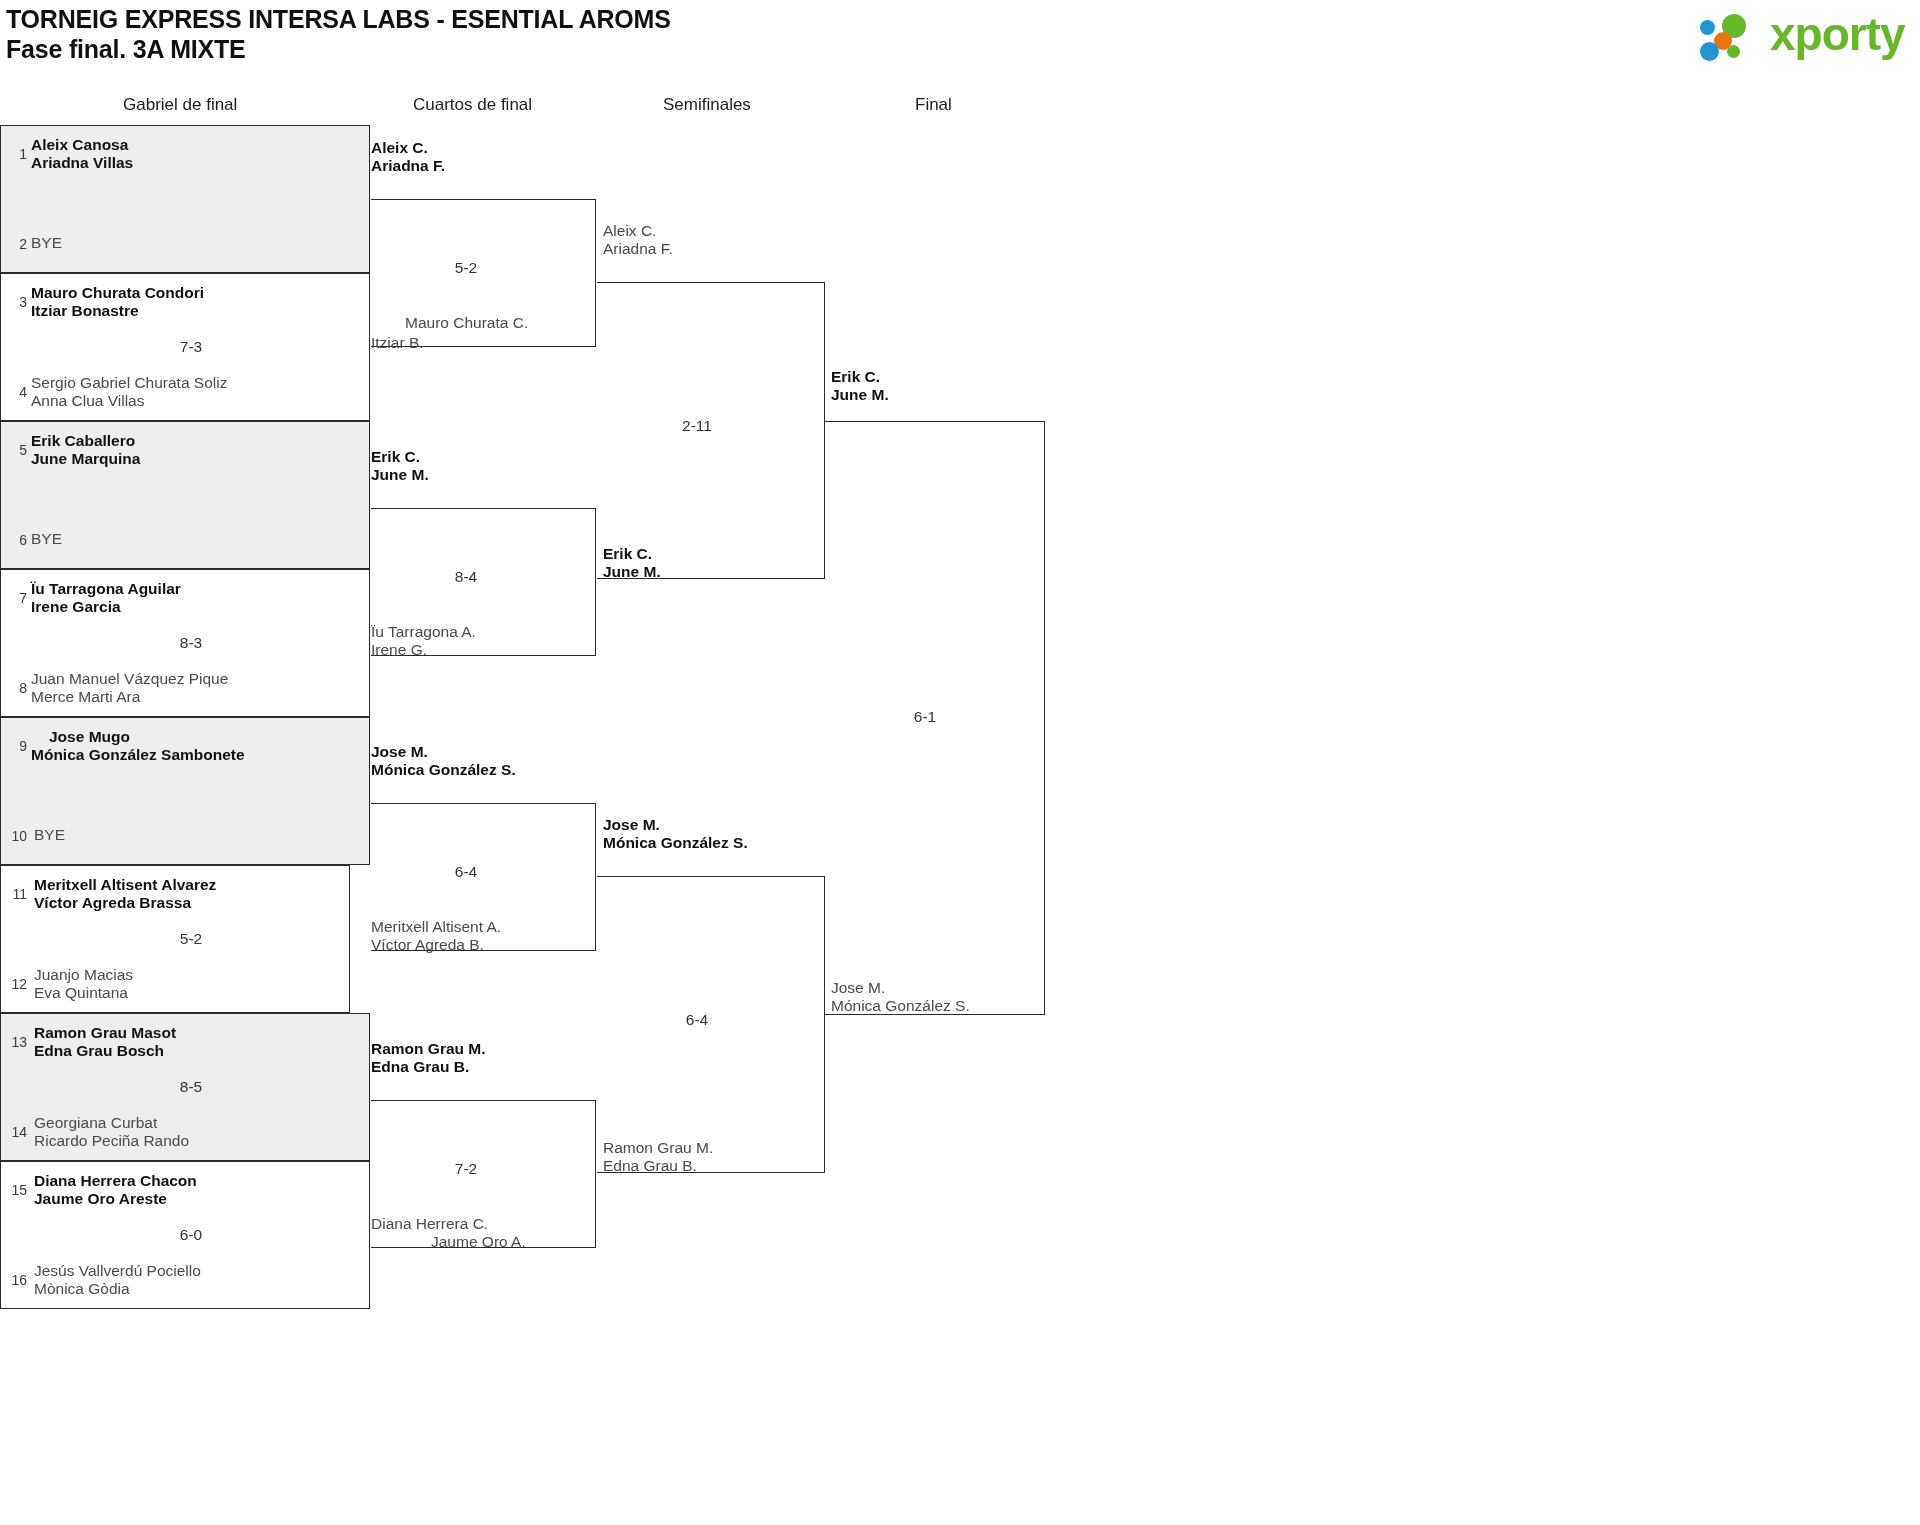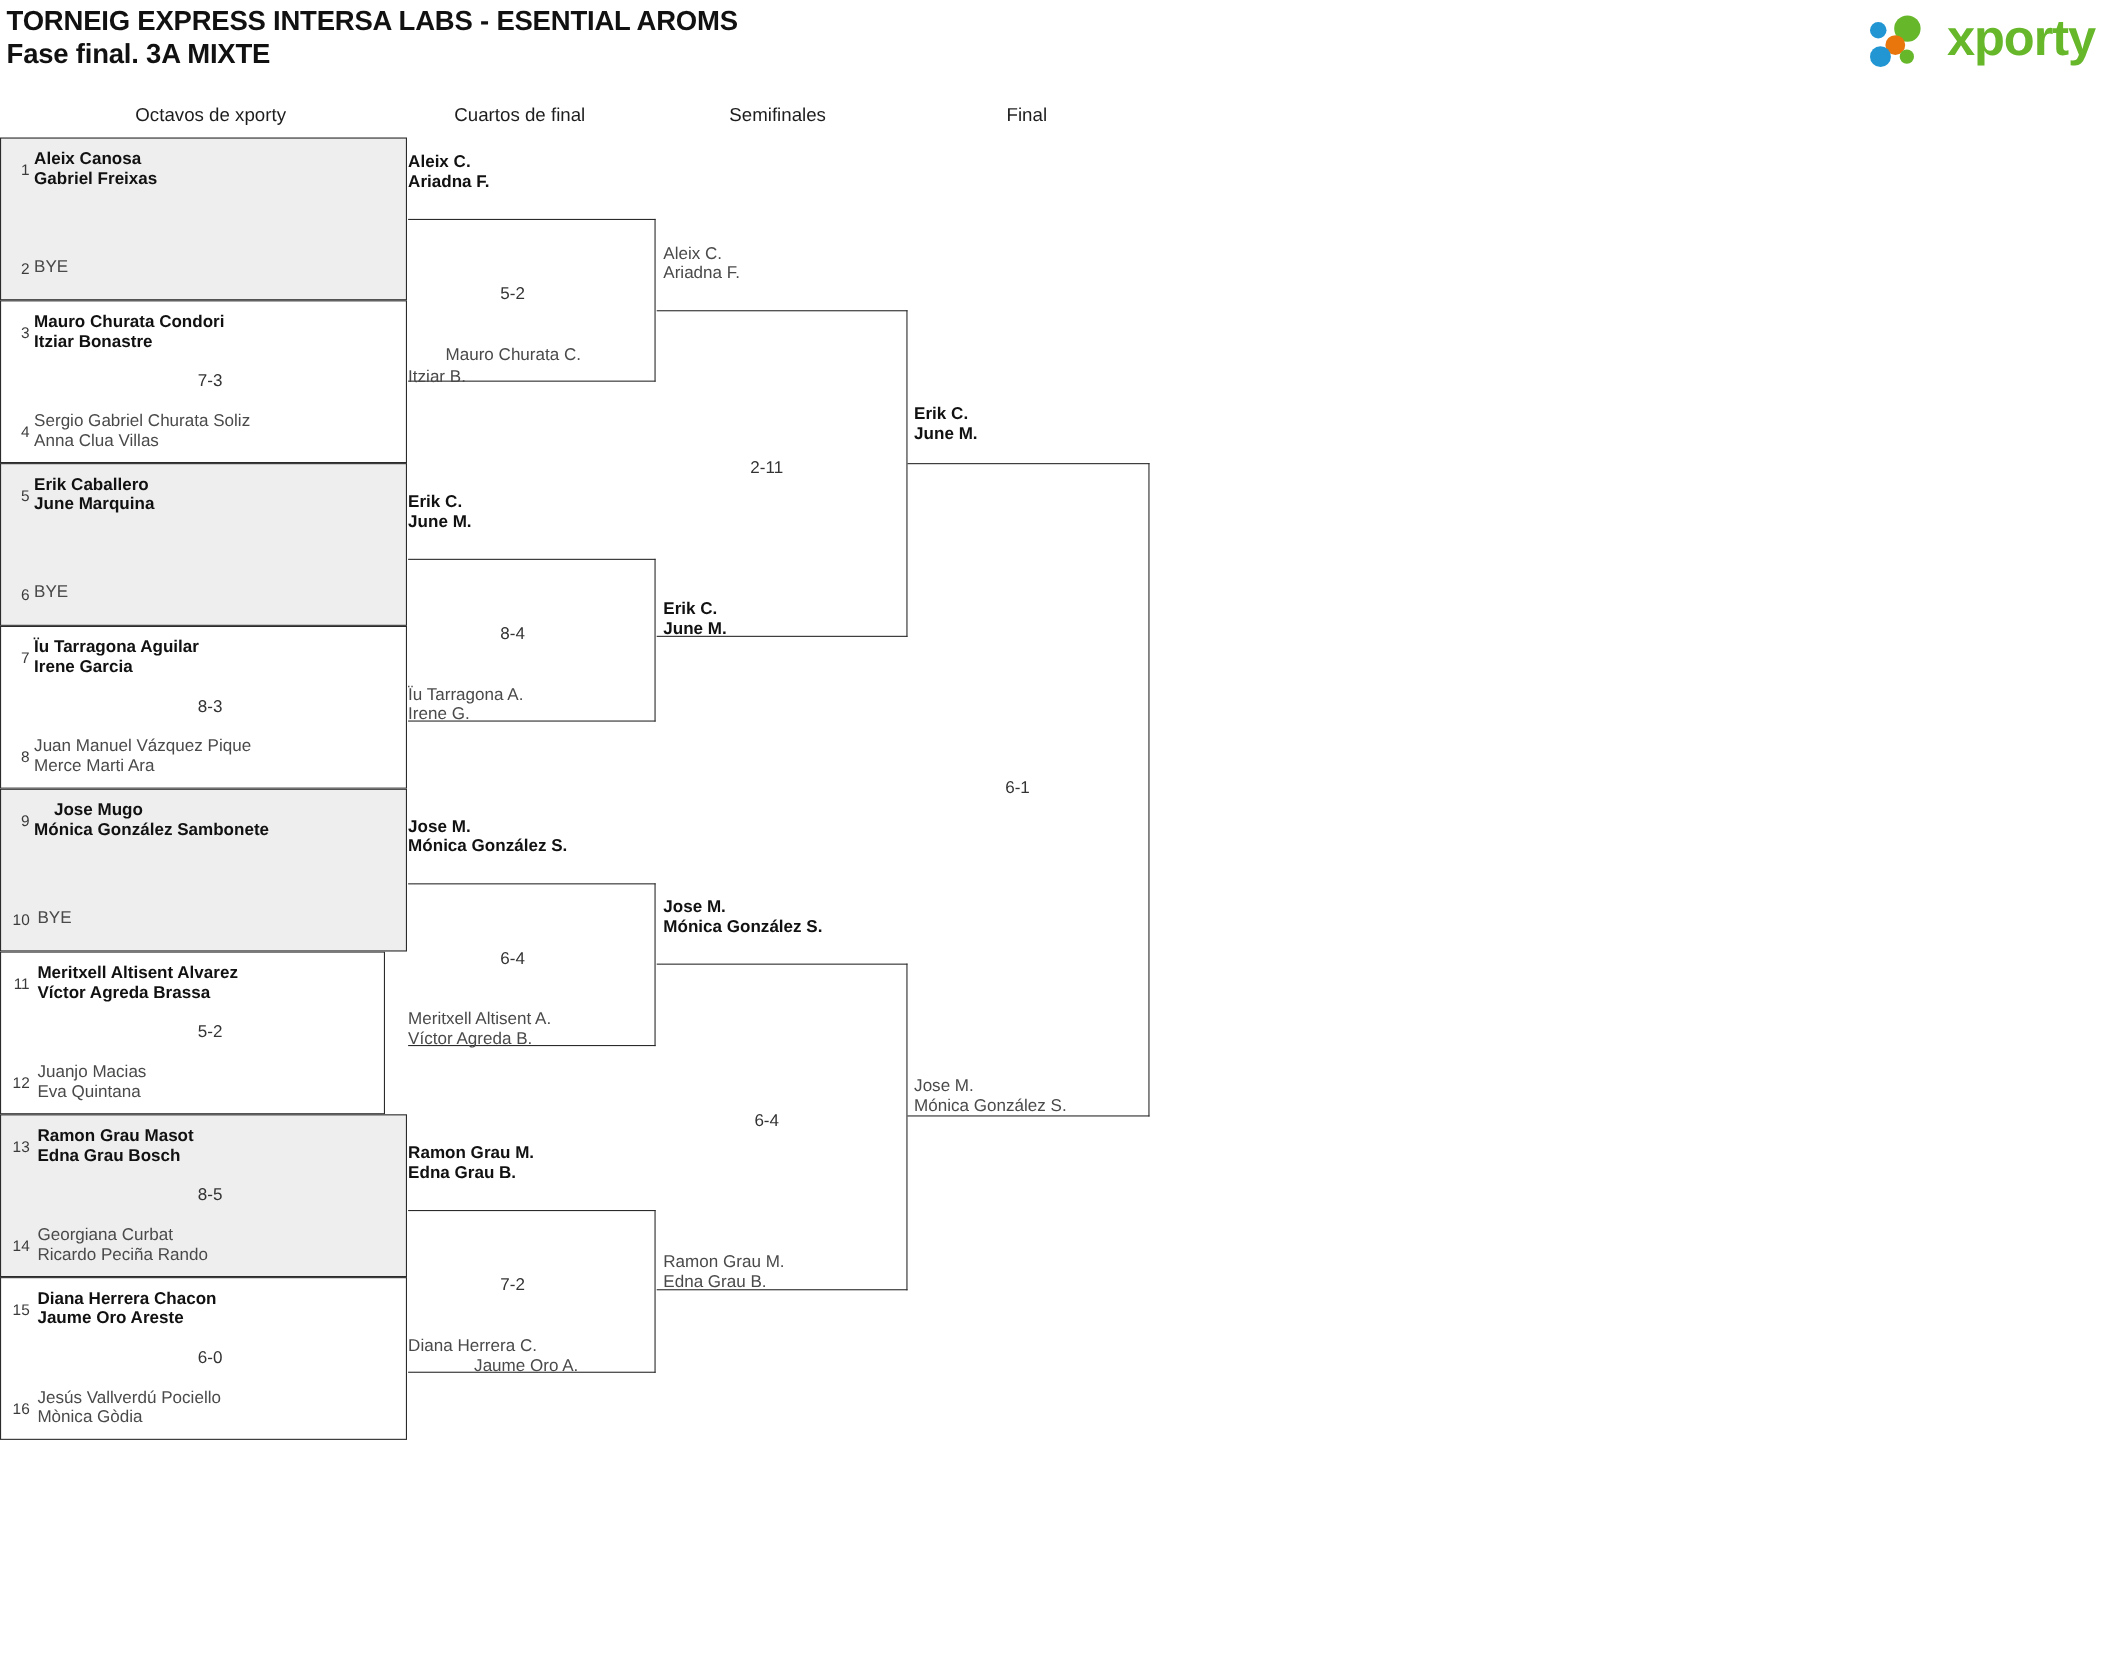--- a/index.html
+++ b/index.html
@@ -55,29 +55,29 @@
     <div class="logo-dots">
       <div class="dot" style="left:0px;top:6px;width:15px;height:15px;background:#2196D3;"></div>
       <div class="dot" style="left:22px;top:0px;width:24px;height:24px;background:#67B72B;"></div>
       <div class="dot" style="left:14px;top:18px;width:18px;height:18px;background:#E8760C;"></div>
       <div class="dot" style="left:0px;top:28px;width:19px;height:19px;background:#2196D3;"></div>
       <div class="dot" style="left:27px;top:31px;width:13px;height:13px;background:#67B72B;"></div>
     </div>
     <div class="logo-word">xporty</div>
   </div>
 
-  <div class="round-head" style="left:123px;top:95px;">Octavos de xporty</div>
+  <div class="round-head" style="left:123px;top:95px;">Gabriel de final</div>
   <div class="round-head" style="left:413px;top:95px;">Cuartos de final</div>
   <div class="round-head" style="left:663px;top:95px;">Semifinales</div>
   <div class="round-head" style="left:915px;top:95px;">Final</div>
 
   <div class="bx r1-box shaded" style="left:0px;top:125px;width:370px;height:148px;">
     <div class="seed" style="left:0px;top:20px;">1</div>
     <div class="team win" style="left:30px;top:10px;">Aleix Canosa</div>
-    <div class="team win" style="left:30px;top:28px;">Gabriel Freixas</div>
+    <div class="team win" style="left:30px;top:28px;">Ariadna Villas</div>
     <div class="score" style="left:130px;top:64px;width:120px;"></div>
     <div class="seed" style="left:0px;top:110px;">2</div>
     <div class="team lose" style="left:30px;top:108px;">BYE</div>
     <div class="team lose" style="left:30px;top:126px;"></div>
   </div>
 
   <div class="bx r1-box plain" style="left:0px;top:273px;width:370px;height:148px;">
     <div class="seed" style="left:0px;top:20px;">3</div>
     <div class="team win" style="left:30px;top:10px;">Mauro Churata Condori</div>
     <div class="team win" style="left:30px;top:28px;">Itziar Bonastre</div>

